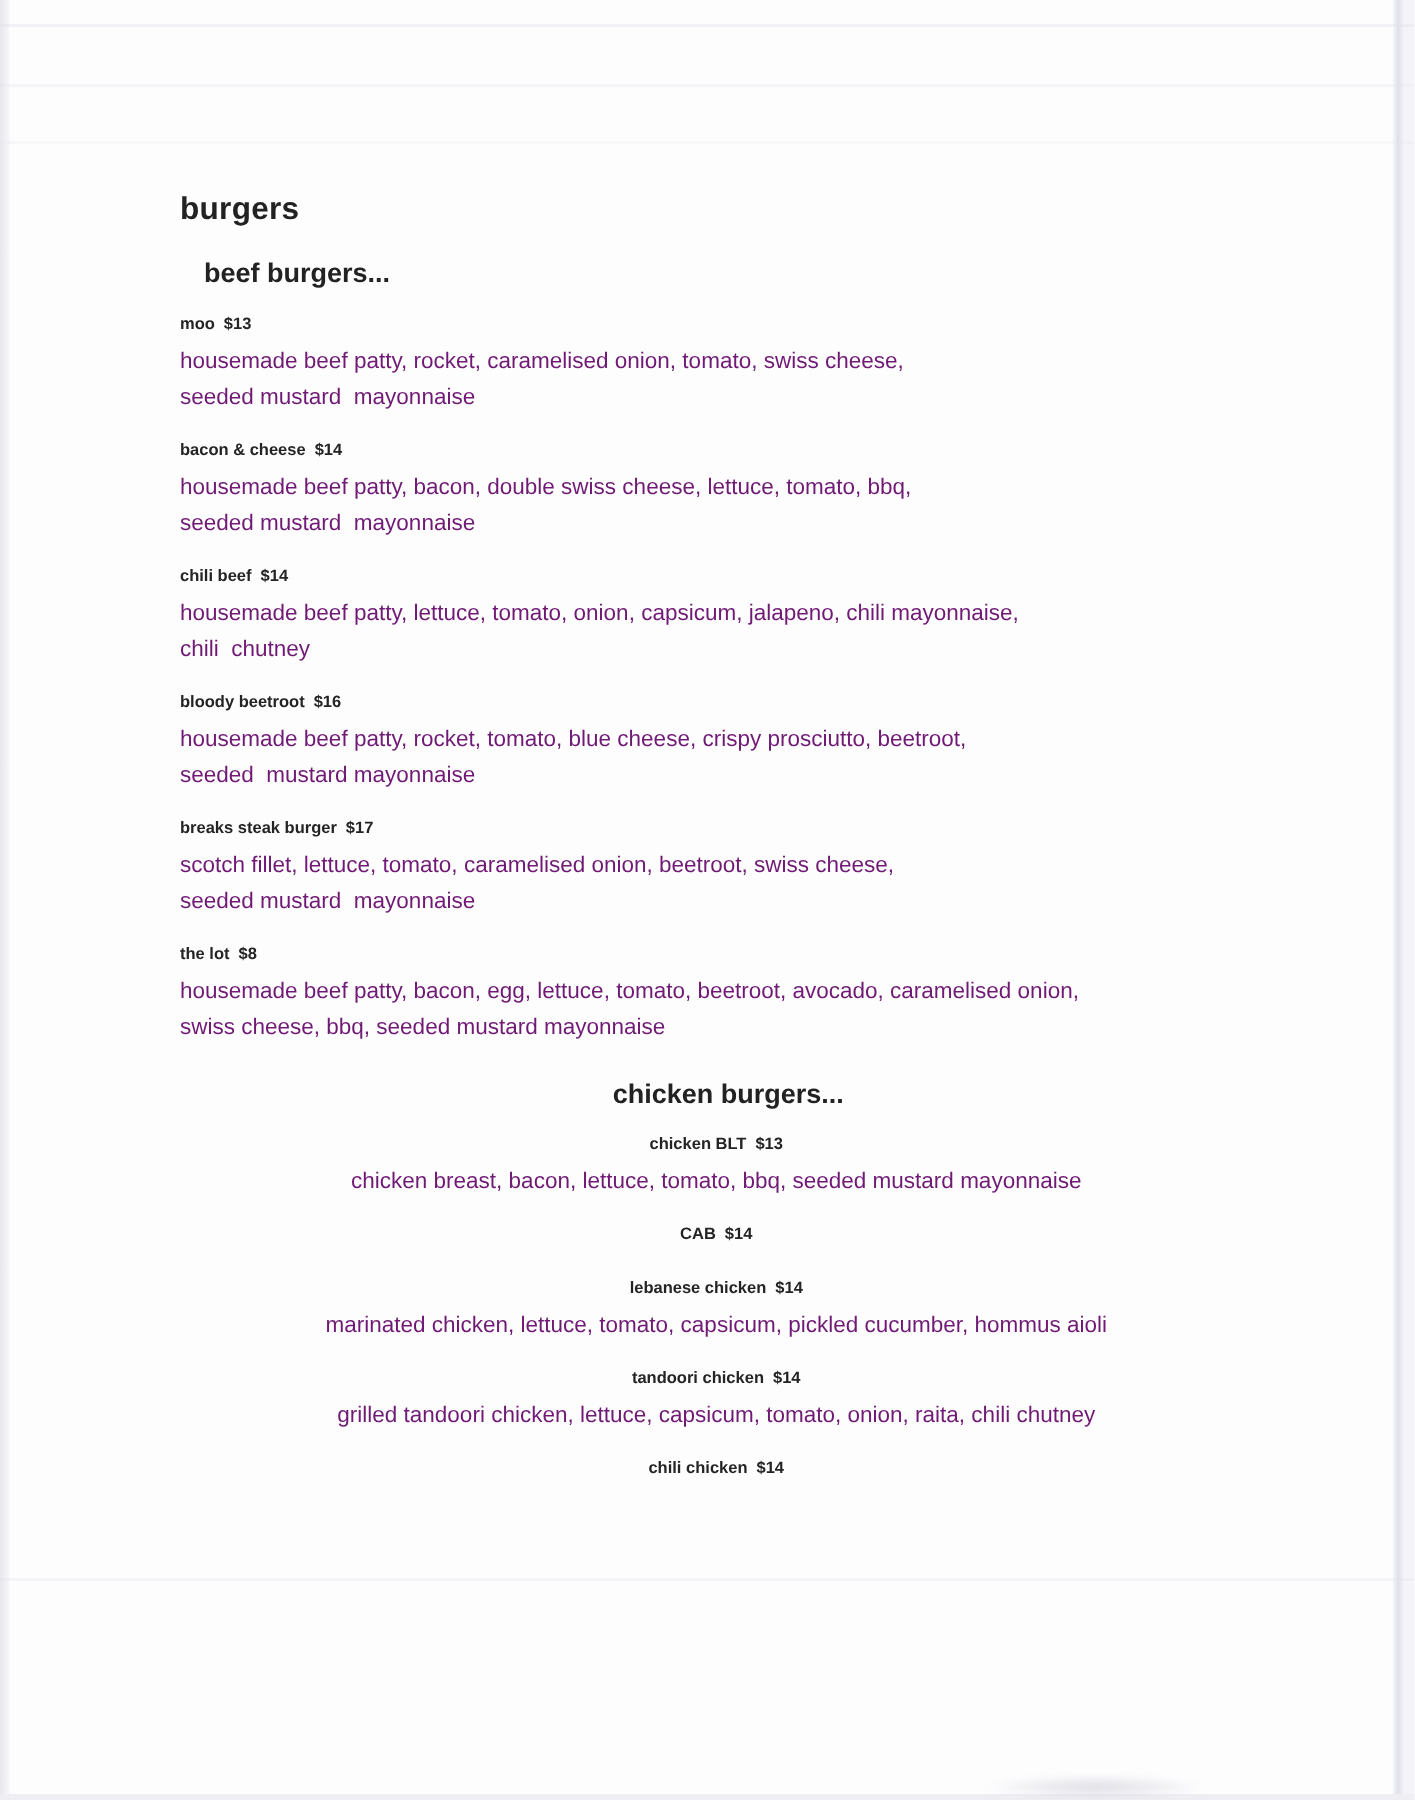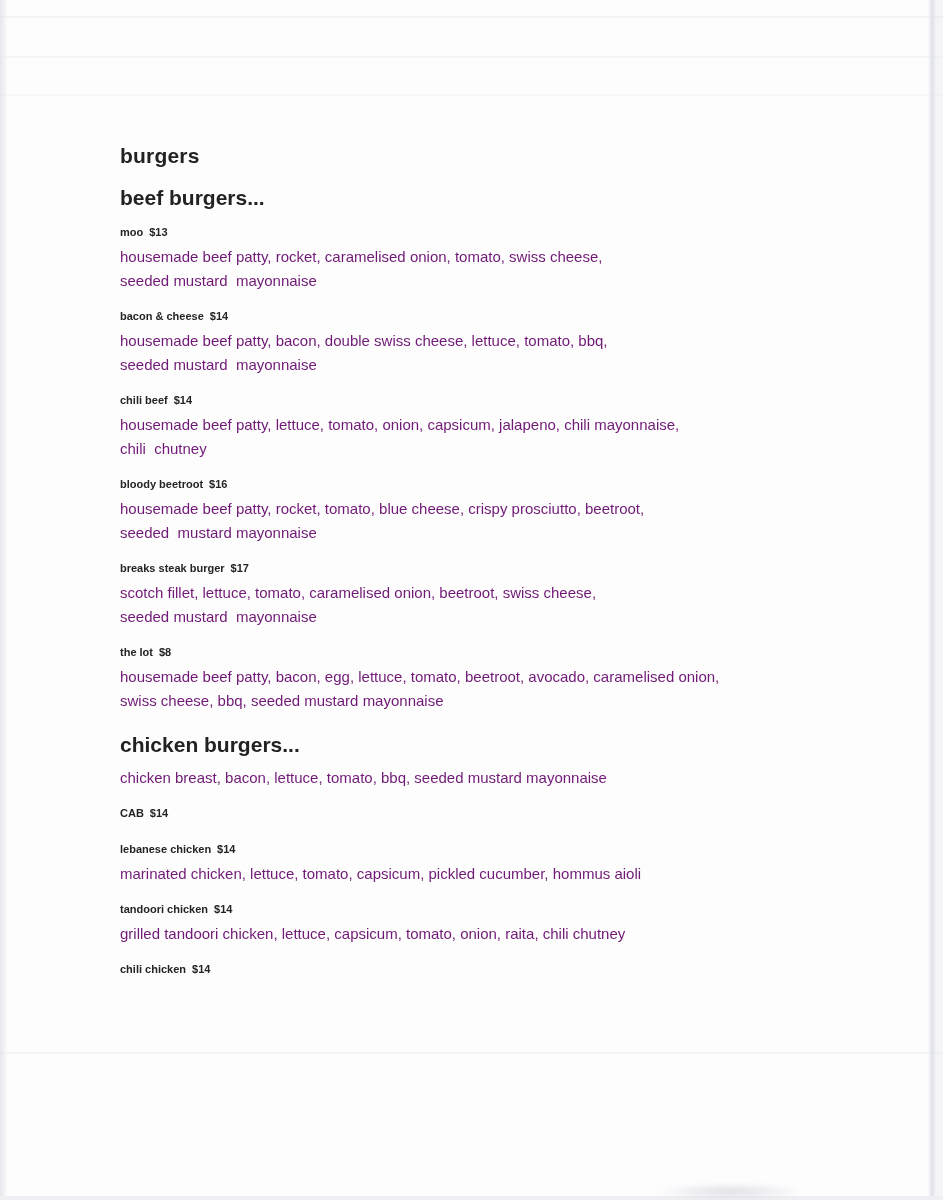--- a/index.html
+++ b/index.html
@@ -45,41 +45,42 @@
     position: absolute; left: 655px; top: 1183px;
     width: 150px; height: 17px;
     background: radial-gradient(ellipse at center, rgba(185,185,200,0.45), rgba(185,185,200,0) 70%);
     filter: blur(2px);
   }
 
   
   .menu {
     position: absolute;
     left: 120px;
-    top: 144px;
+    top: 128px;
     width: 715px;
     filter: blur(0.3px);
   }
   .menu-title {
     font-size: 21px;
     font-weight: 700;
     line-height: 24px;
     margin: 0 0 18px 0;
     letter-spacing: 0.2px;
     color: #222;
   }
   .section-heading {
-    font-size: 21px;
+    font-size: 18px;
     font-weight: 700;
     line-height: 24px;
-    margin: 0 0 9px 0;
+    margin: 0 0 9px 16px;
     color: #222;
   }
   .menu-section + .menu-section {
     margin-top: 20px;
+    text-align: center;
   }
   .item {
     margin-bottom: 10px;
   }
   .item-name {
     font-size: 11px;
     font-weight: 700;
     line-height: 26px;
     color: #242424;
   }
@@ -144,20 +145,21 @@
       <div class="item-name"><span>the lot</span><span class="item-price">$8</span></div>
       <div class="item-desc">housemade beef patty, bacon, egg, lettuce, tomato, beetroot, avocado, caramelised onion,
 swiss cheese, bbq, seeded mustard mayonnaise</div>
     </div>
   </div>
 
   <div class="menu-section">
     <h2 class="section-heading">chicken burgers...</h2>
 
     <div class="item">
+      <div class="item-name"><span>chicken BLT</span><span class="item-price">$13</span></div>
       <div class="item-desc">chicken breast, bacon, lettuce, tomato, bbq, seeded mustard mayonnaise</div>
     </div>
 
     <div class="item">
       <div class="item-name"><span>CAB</span><span class="item-price">$14</span></div>
     </div>
 
     <div class="item">
       <div class="item-name"><span>lebanese chicken</span><span class="item-price">$14</span></div>
       <div class="item-desc">marinated chicken, lettuce, tomato, capsicum, pickled cucumber, hommus aioli</div>

